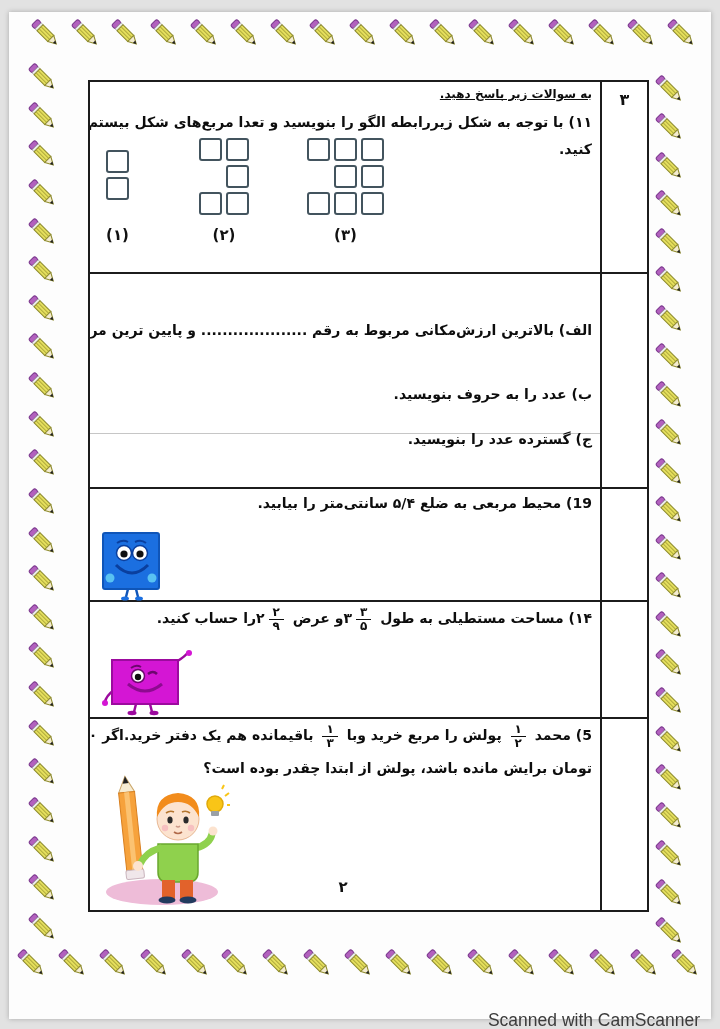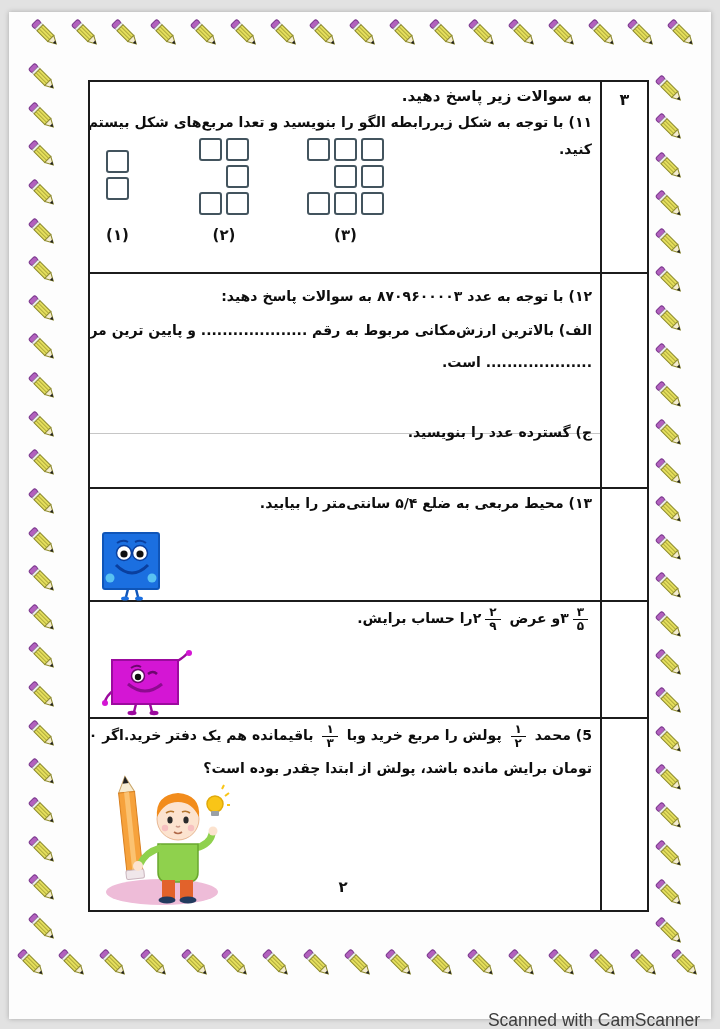--- a/index.html
+++ b/index.html
@@ -17,21 +17,21 @@
 
   
   .qtable{position:absolute;left:88px;top:80px;width:557px;height:828px;background:#fff;border:2px solid #1c1c1c;overflow:hidden;}
   .margin-col{position:absolute;top:0;right:0;bottom:0;width:45px;border-left:2px solid #1c1c1c;}
   .side-num{text-align:center;padding-top:8px;font-size:16px;font-weight:bold;color:#111;}
   .hline{position:absolute;left:0;right:0;height:2px;background:#1c1c1c;}
   .hline.faint{height:1px;background:#c6c6c6;right:47px;}
 
   .fa{position:absolute;right:55px;left:10px;direction:rtl;text-align:right;color:#0d0d0d;
       font-weight:bold;font-size:14px;line-height:1.45;white-space:nowrap;}
-  .fa.title{font-size:15px;}
+  .fa.title{font-size:12px;text-decoration:underline;}
 
   
   .frac{display:inline-flex;flex-direction:column;align-items:center;vertical-align:middle;
         line-height:1.05;font-size:12px;margin:0 4px;}
   .frac .num{padding:0 4px;border-bottom:1.6px solid #0d0d0d;}
   .frac .den{padding:0 4px;}
 
   
   .figures{position:absolute;left:16px;top:56px;display:flex;align-items:flex-start;direction:ltr;}
   .figure{display:flex;flex-direction:column;align-items:center;height:106px;}
@@ -1003,51 +1003,50 @@
             <div class="sq-row">
               <div class="sq"></div>
               <div class="sq"></div>
               <div class="sq"></div>
             </div>
           </div>
         <div class="fig-label">(۳)</div>
       </div>
     </div>
 
-    <div class="fa" style="top:204px">۱۲) با توجه به عدد ۸۷۰۹۶۰۰۰۰۳ به سوالات پاسخ دهید:</div>
     <div class="fa" style="top:238px">الف) بالاترین ارزش‌مکانی مربوط به رقم .................... و پایین ترین مرتبه مربوط به عدد</div>
-    <div class="fa" style="top:270px">.................... است.</div>
-    <div class="fa" style="top:340px">ج) گسترده عدد را بنویسید.</div>
-
-    <div class="fa" style="top:411px">۱۳) محیط مربعی به ضلع ۵/۴ سانتی‌متر را بیابید.</div>
+    <div class="fa" style="top:302px">ب) عدد را به حروف بنویسید.</div>
+    <div class="fa" style="top:347px">ج) گسترده عدد را بنویسید.</div>
+
+    <div class="fa" style="top:411px">19) محیط مربعی به ضلع ۵/۴ سانتی‌متر را بیابید.</div>
     <svg class="char" style="left:8px;top:449px;width:70px;height:70px" viewBox="0 0 70 70">
       <rect x="5" y="2" width="56" height="56" rx="2" fill="#1b6fe0" stroke="#0f55b8" stroke-width="2"></rect>
       <path d="M19 12 q6 -4 11 -1" stroke="#0a3f9e" stroke-width="2" fill="none"></path>
       <path d="M37 11 q6 -3 11 1" stroke="#0a3f9e" stroke-width="2" fill="none"></path>
       <circle cx="26" cy="22" r="7.5" fill="#fff" stroke="#0a3f9e" stroke-width="1.5"></circle>
       <circle cx="26" cy="23" r="3.6" fill="#111"></circle>
       <circle cx="42" cy="22" r="7.5" fill="#fff" stroke="#0a3f9e" stroke-width="1.5"></circle>
       <circle cx="42" cy="23" r="3.6" fill="#111"></circle>
       <path d="M18 34 q16 16 32 0" stroke="#0a3f9e" stroke-width="3" fill="none"></path>
       <circle cx="12" cy="47" r="4.5" fill="#59c2f2"></circle>
       <circle cx="54" cy="47" r="4.5" fill="#59c2f2"></circle>
       <path d="M30 58 l-2 8" stroke="#0f55b8" stroke-width="2.5"></path>
       <path d="M38 58 l2 8" stroke="#0f55b8" stroke-width="2.5"></path>
       <ellipse cx="27" cy="67.5" rx="4" ry="2" fill="#1b6fe0"></ellipse>
       <ellipse cx="41" cy="67.5" rx="4" ry="2" fill="#1b6fe0"></ellipse>
     </svg>
 
     <div class="fa" style="top:524px">
-      <span class="frac">
+      <span>۱۴) مساحت مستطیلی به طول </span><span class="frac">
           <span class="num">۳</span>
           <span class="den">۵</span>
         </span><span>۳و عرض </span><span class="frac">
           <span class="num">۲</span>
           <span class="den">۹</span>
-        </span><span>۲را حساب برایش.</span>
+        </span><span>۲را حساب کنید.</span>
     </div>
     <svg class="char" style="left:8px;top:568px;width:96px;height:66px" viewBox="0 0 96 66">
       <path d="M78 12 q10 -6 12 -10" stroke="#9c0a9e" stroke-width="2.5" fill="none"></path>
       <circle cx="91" cy="3" r="3" fill="#d416d4"></circle>
       <path d="M16 40 q-8 6 -9 12" stroke="#9c0a9e" stroke-width="2.5" fill="none"></path>
       <circle cx="7" cy="53" r="3" fill="#d416d4"></circle>
       <rect x="14" y="10" width="66" height="44" fill="#d416d4" stroke="#9c0a9e" stroke-width="2"></rect>
       <path d="M33 18 q5 -4 10 -1" stroke="#6d076e" stroke-width="2" fill="none"></path>
       <circle cx="40" cy="26" r="6.5" fill="#fff" stroke="#6d076e" stroke-width="1.5"></circle>
       <circle cx="40" cy="27" r="3.2" fill="#111"></circle>

